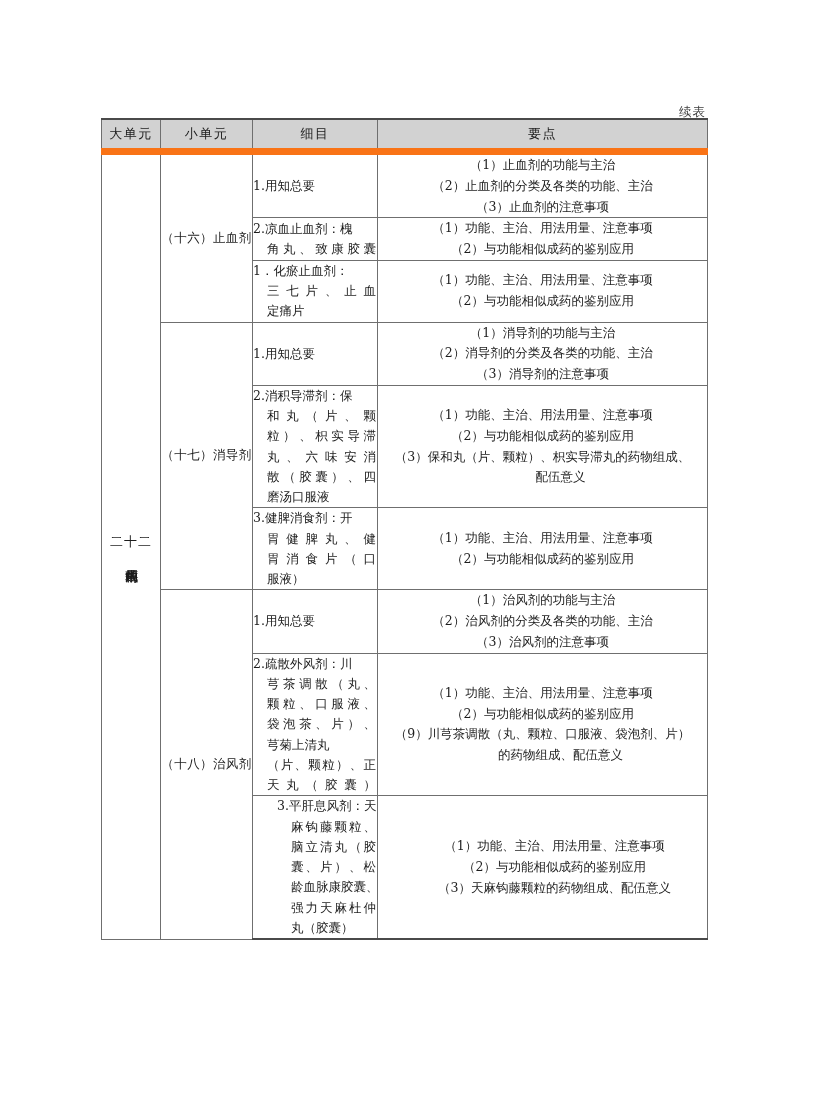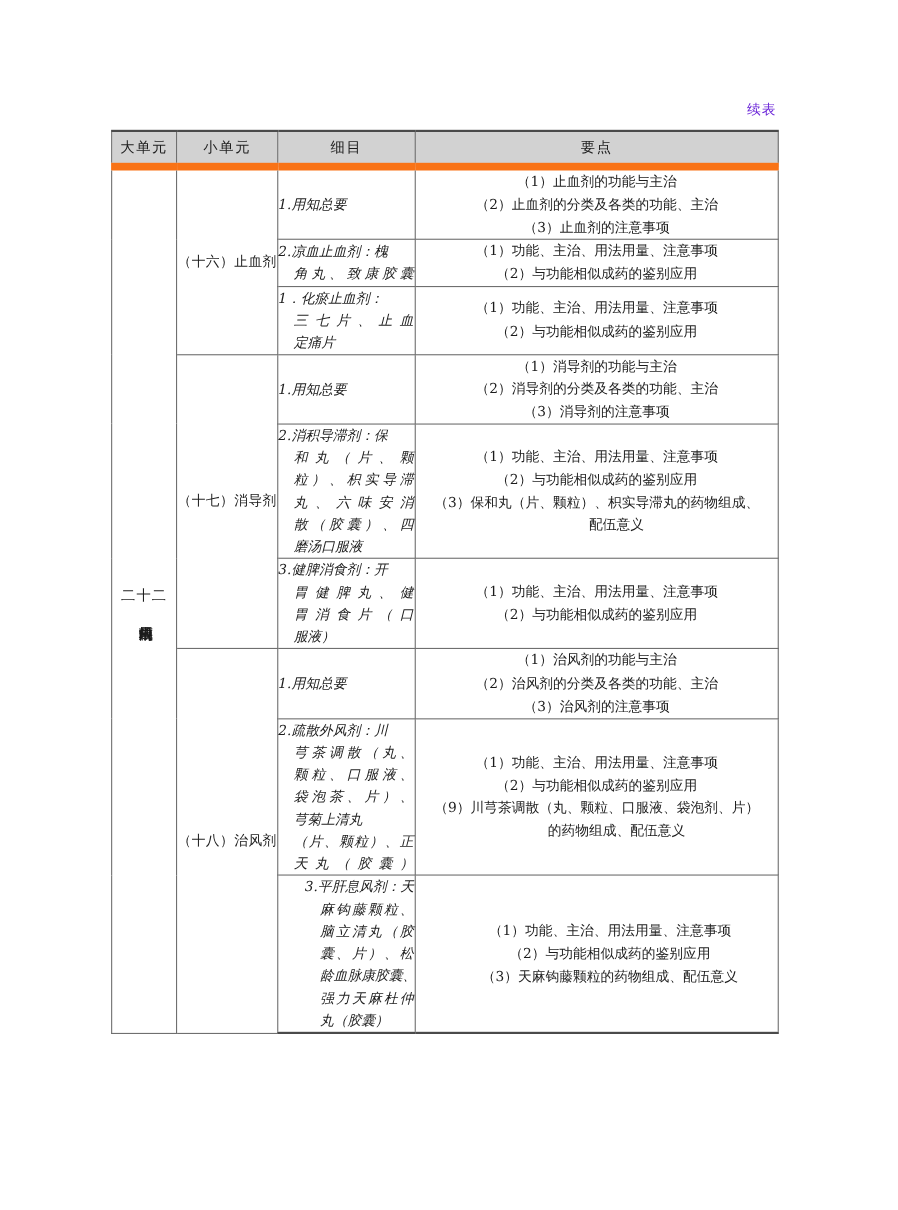--- a/index.html
+++ b/index.html
@@ -17,24 +17,24 @@
   }
   .page {
     position: absolute;
     left: 0; top: 0;
     width: 816px;
     height: 1100px;
   }
   .cont-label {
     position: absolute;
     right: 110px;
-    top: 92px;
+    top: 104px;
     font-size: 12.5px;
     letter-spacing: 1px;
-    color: #6d28d9;
+    color: #404040;
   }
   table.main {
     position: absolute;
     left: 101px;
     top: 118px;
     width: 606px;
     border-collapse: collapse;
     table-layout: fixed;
   }
   table.main td, table.main th {
@@ -103,21 +103,20 @@
   
   .item-cell {
     vertical-align: middle;
     font-size: 12.5px;
     padding: 5px 5px 5px 6px;
     line-height: 1.62;
   }
   .item-cell .ln {
     display: block;
     white-space: nowrap;
-    font-style: italic;
   }
   .item-cell .ln.ind {
     padding-left: 14px;
   }
   .item-cell .ln.just {
     display: flex;
     justify-content: space-between;
     padding-left: 14px;
     padding-right: 1px;
   }

